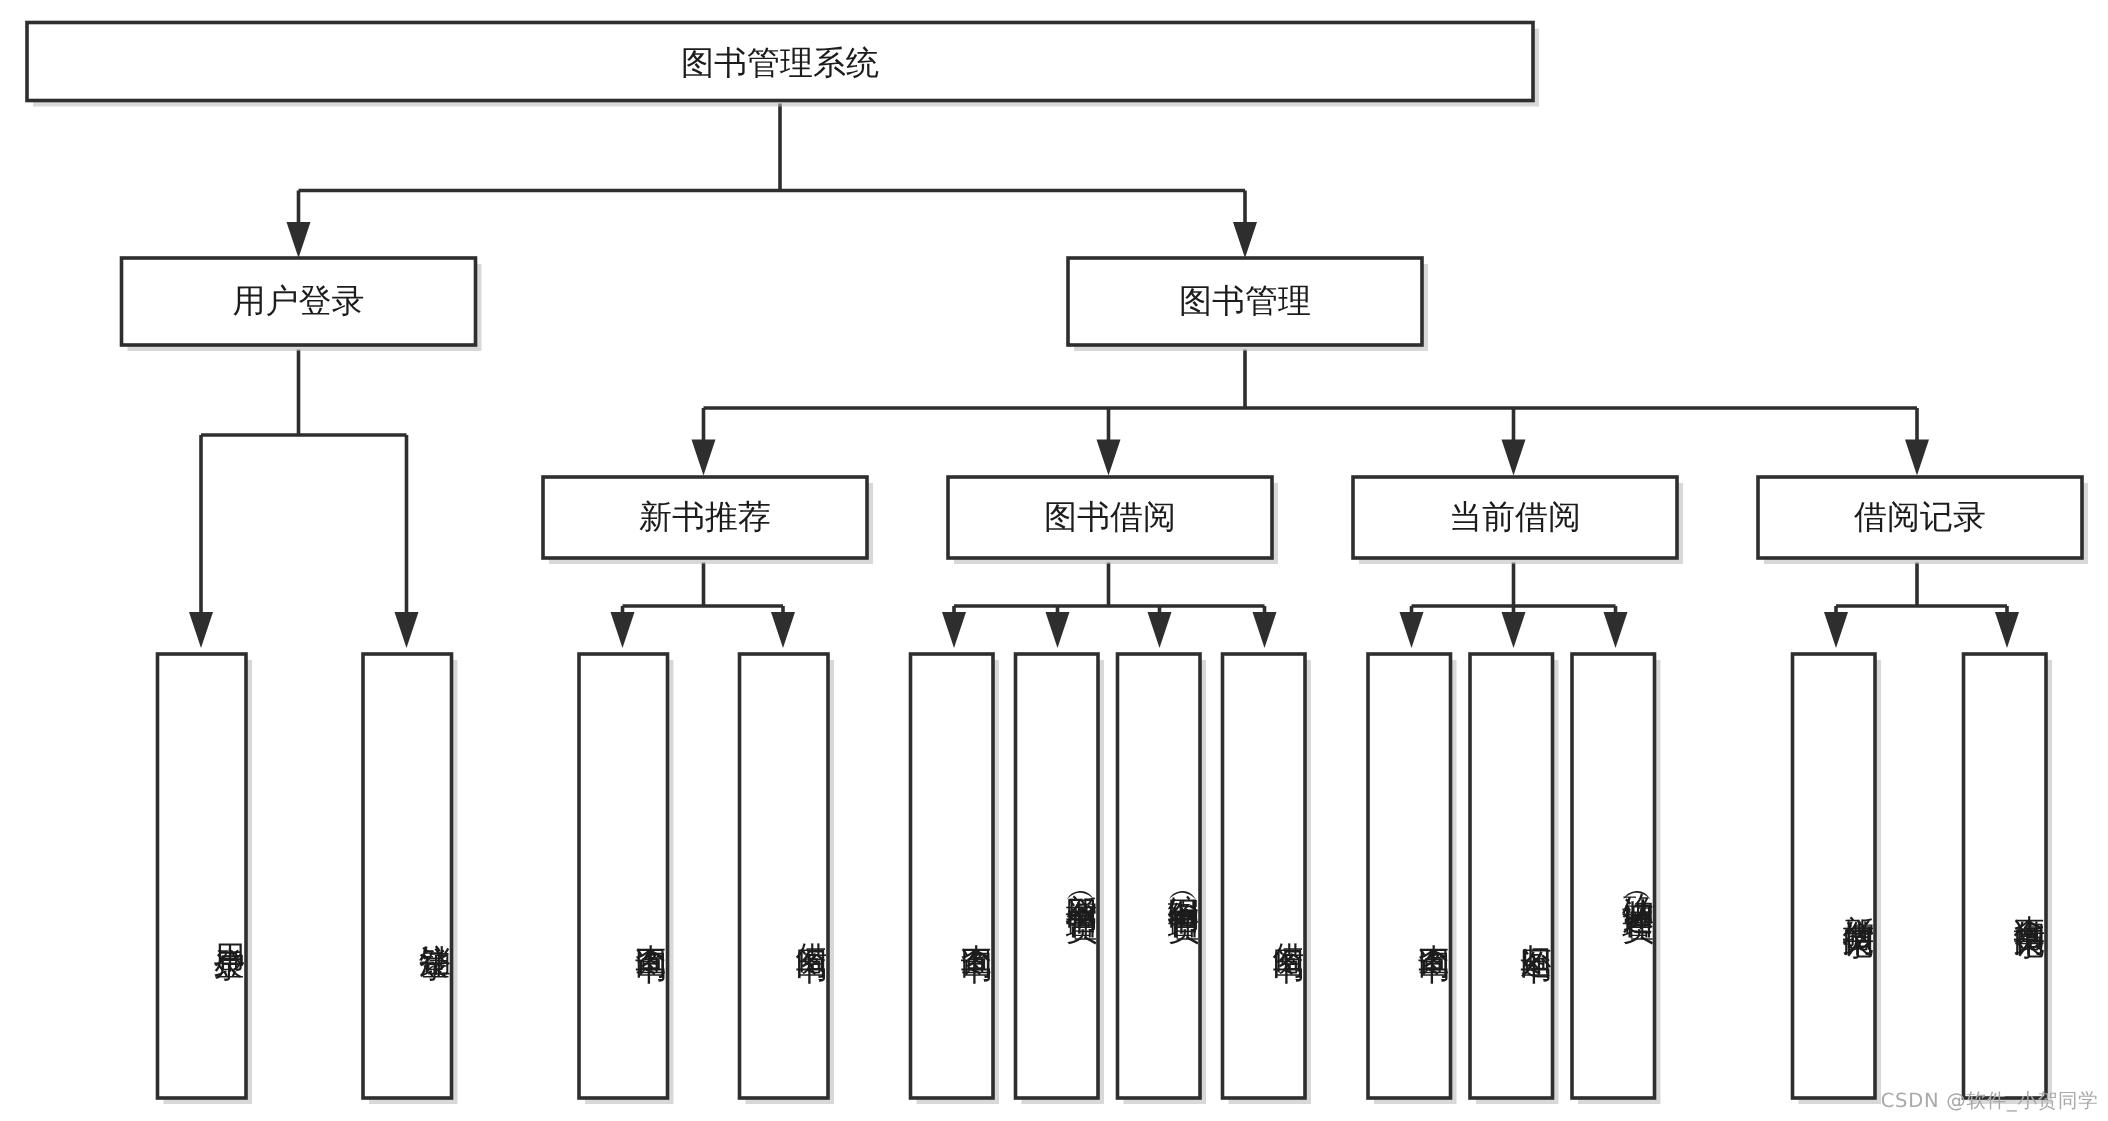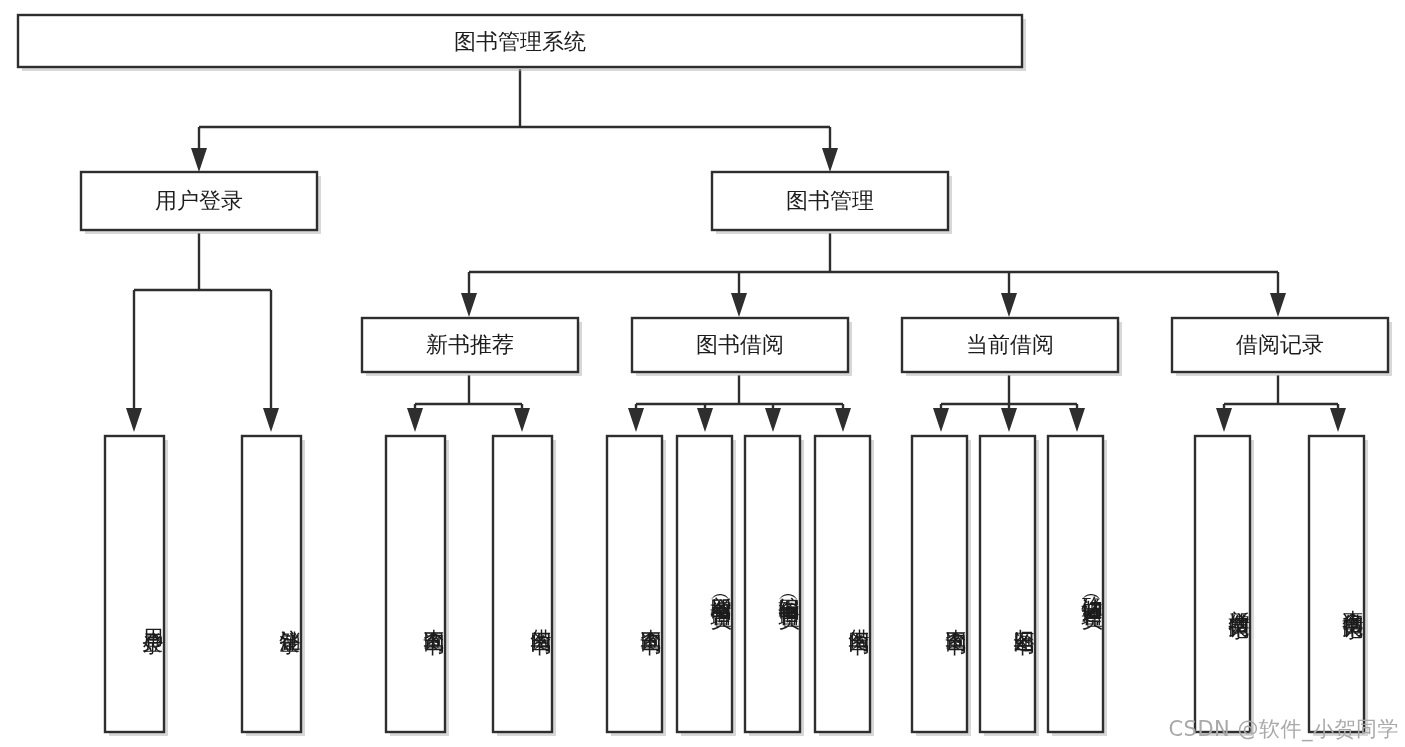--- a/index.html
+++ b/index.html
@@ -68,21 +68,21 @@
     align-items: flex-start;
     justify-content: center;
     white-space: nowrap;
     pointer-events: none;
   }
   .watermark {
     position: absolute;
     right: 6px;
     bottom: 4px;
     font-family: "DejaVu Sans", "Liberation Sans", sans-serif;
-    font-size: 21px;
+    font-size: 13px;
     color: #a9a9a9;
     letter-spacing: 0.5px;
     white-space: nowrap;
   }
 </style>
 </head>
 <body>
 
 <div id="diagram-root">
 

